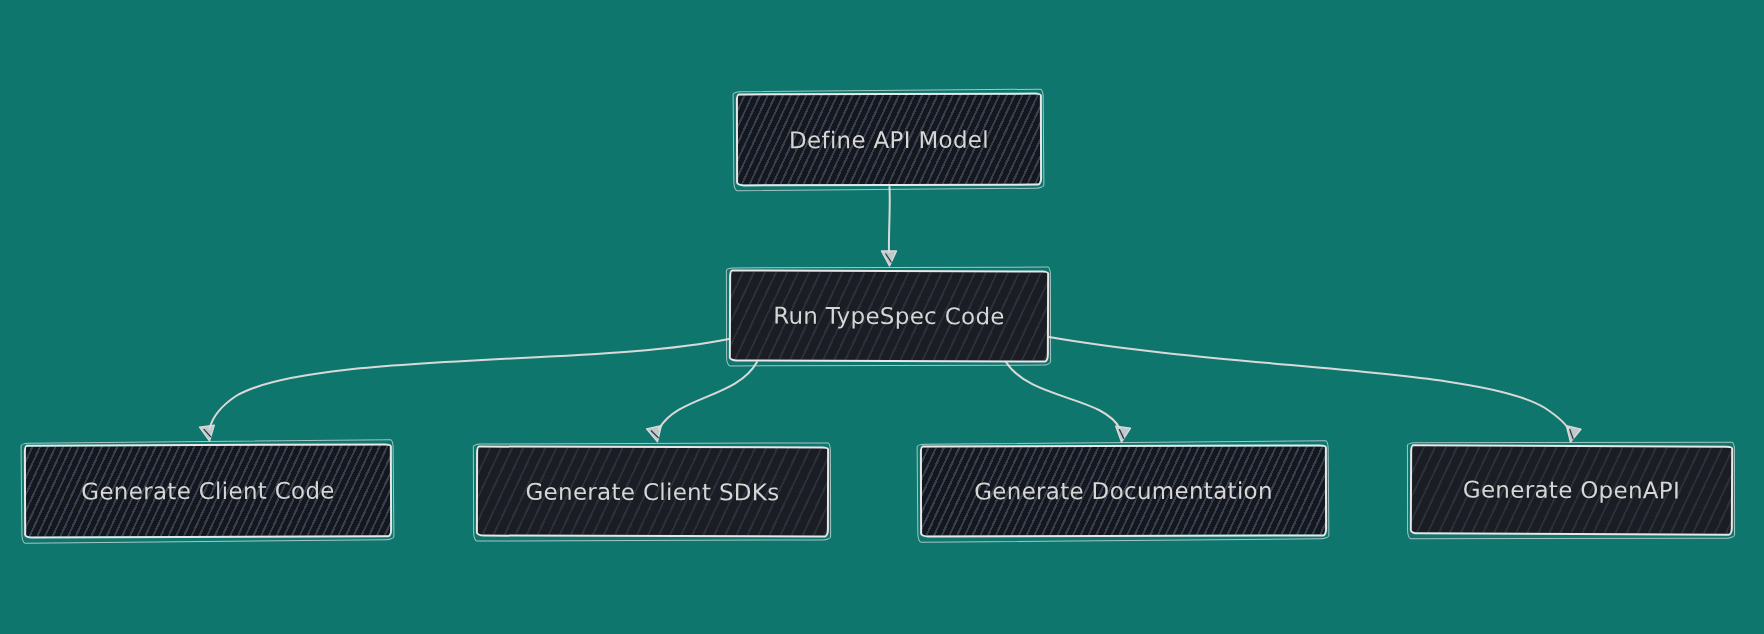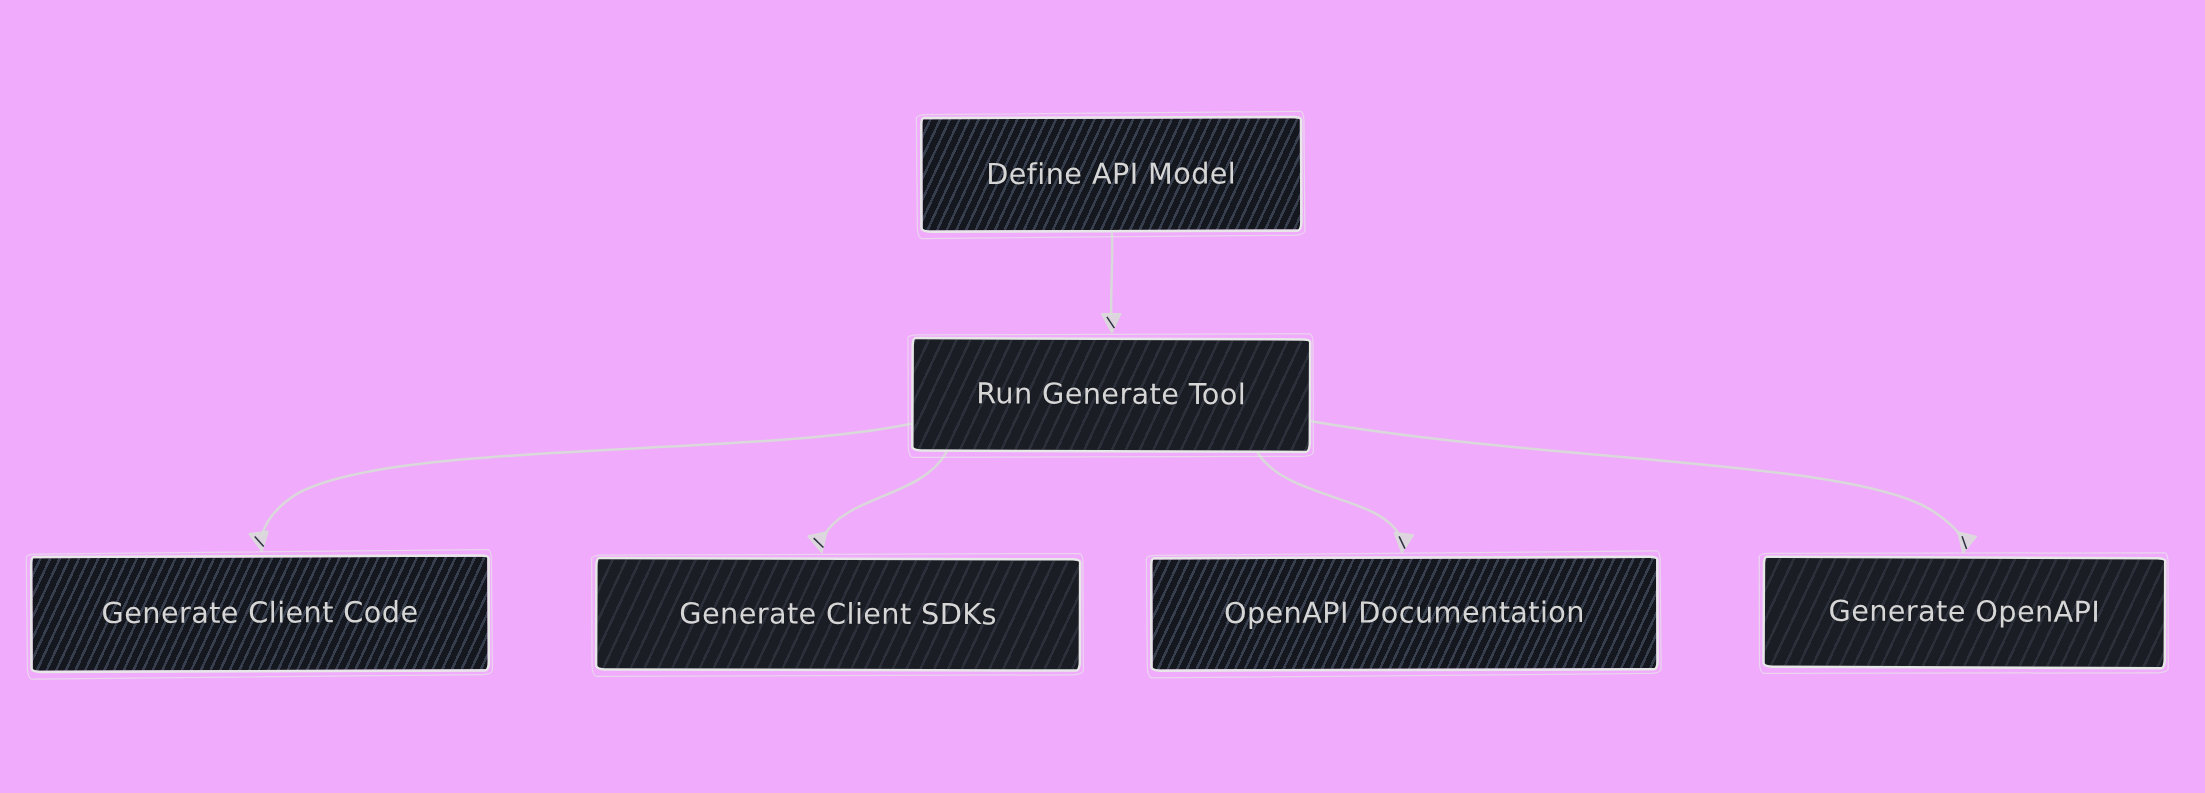--- a/index.html
+++ b/index.html
@@ -8,21 +8,21 @@
     background: #2b313e;
     width: 1764px;
     height: 634px;
     overflow: hidden;
     font-family: "DejaVu Sans", "Liberation Sans", sans-serif;
   }
   .canvas {
     position: relative;
     width: 1764px;
     height: 634px;
-    background: #f0abfc;
+    background: #0f766e;
   }
   .edge-layer {
     position: absolute;
     left: 0; top: 0;
     width: 1764px;
     height: 634px;
   }
   .node {
     position: absolute;
     display: flex;
@@ -54,21 +54,21 @@
     background-image: repeating-linear-gradient(115deg, rgba(150,160,190,0.14) 0px 2px, rgba(0,0,0,0) 2px 10px);
   }
   .node .label {
     position: relative;
     padding: 0 10px;
     text-shadow: 0 0 1px rgba(0,0,0,0.4);
   }
   #n-define  { left: 736px;  top: 93px;  width: 306px; height: 93px; transform: rotate(-0.15deg); }
   #n-run     { left: 729px;  top: 270px; width: 320px; height: 92px; transform: rotate(0.2deg);  }
   #n-server  { left: 24px;   top: 444px; width: 368px; height: 94px; transform: rotate(-0.2deg); }
-  #n-client  { left: 476px;  top: 446px; width: 389px; height: 91px; transform: rotate(0.15deg); justify-content: center; }
+  #n-client  { left: 476px;  top: 446px; width: 353px; height: 91px; transform: rotate(0.15deg); justify-content: center; }
   #n-docs    { left: 920px;  top: 445px; width: 407px; height: 92px; transform: rotate(-0.15deg);}
   #n-openapi { left: 1410px; top: 445px; width: 323px; height: 90px; transform: rotate(0.25deg); }
 </style>
 </head>
 <body>
 
 <div class="canvas">
 
   <svg class="edge-layer" width="1764" height="634" viewBox="0 0 1764 634" fill="none" xmlns="http://www.w3.org/2000/svg">
     <g stroke="#d9d9d9" stroke-width="2" stroke-linecap="round" fill="none">
@@ -99,32 +99,32 @@
       <path d="M -7.5 -15 L 7.5 -15 L 0.5 0 Z" fill="#dadada" fill-opacity="0.85" stroke="#dadada" stroke-width="1.4" stroke-linejoin="round"></path>
       <path d="M -3.5 -12.5 L 2.5 -3.5" stroke="#2b313e" stroke-width="1.2"></path>
     </g>
   </svg>
 
   <div class="node hatch-dense" id="n-define">
     <span class="label">Define API Model</span>
   </div>
 
   <div class="node hatch-faint" id="n-run">
-    <span class="label">Run Generate Tool</span>
+    <span class="label">Run TypeSpec Code</span>
   </div>
 
   <div class="node hatch-dense" id="n-server">
     <span class="label">Generate Client Code</span>
   </div>
 
   <div class="node hatch-faint" id="n-client">
     <span class="label">Generate Client SDKs</span>
   </div>
 
   <div class="node hatch-dense" id="n-docs">
-    <span class="label">OpenAPI Documentation</span>
+    <span class="label">Generate Documentation</span>
   </div>
 
   <div class="node hatch-faint" id="n-openapi">
     <span class="label">Generate OpenAPI</span>
   </div>
 
 </div>
 
 </body></html>

